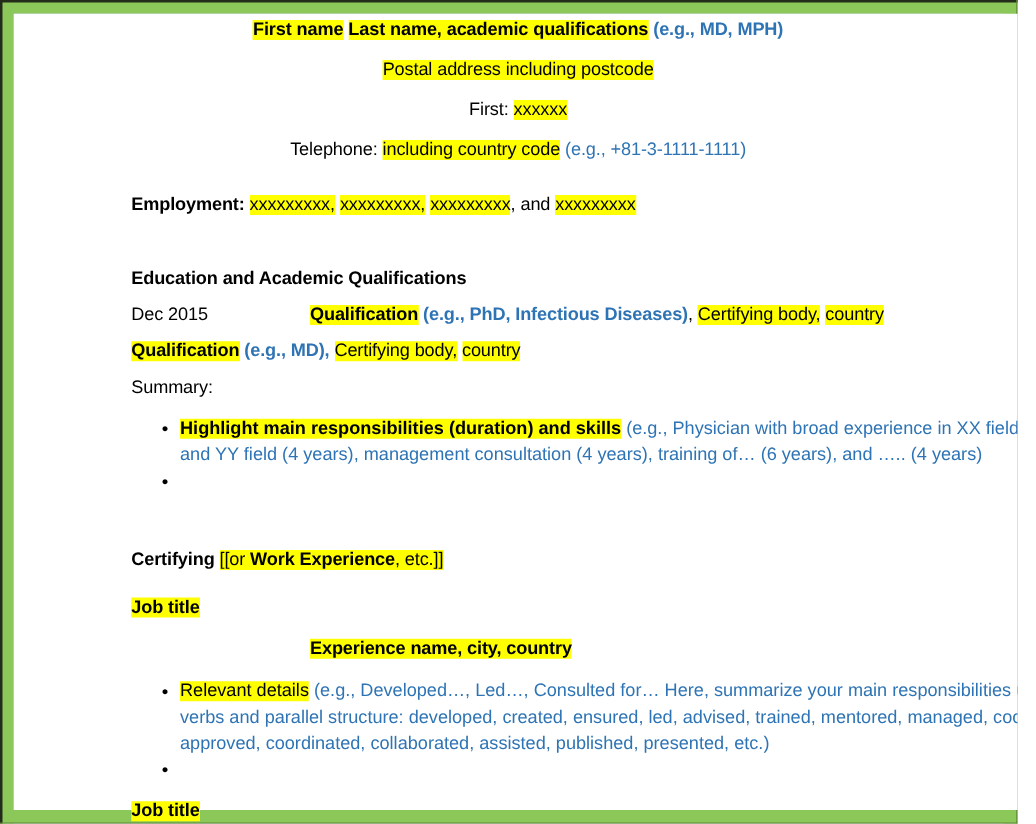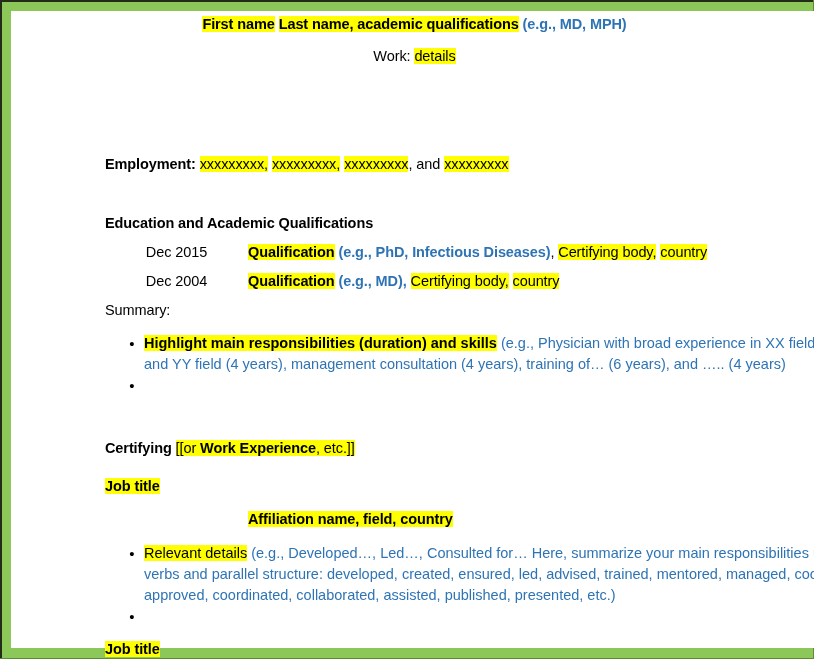--- a/index.html
+++ b/index.html
@@ -62,21 +62,21 @@
 
   
   .blk { position: absolute; left: 0; width: 807px; }
 
   .body-left { padding-left: 94px; }
 
   .tabline {
     display: flex;
     align-items: flex-start;
   }
-  .tab-date { width: 143px; flex: 0 0 143px; text-align: center; }
+  .tab-date { width: 143px; flex: 0 0 143px; }
   .tab-body { flex: 1 1 auto; }
 
   ul.bullets {
     list-style: none;
     margin: 0;
     padding: 0;
   }
   ul.bullets > li {
     position: relative;
     padding-left: 39px;
@@ -112,45 +112,50 @@
   <div class="frame-edge frame-hairline-bottom"></div>
 
   <div id="doc">
 
     <div class="blk" style="top:3px;">
 
       <p class="para center">
         <span class="hl b">First name</span><span> </span><span class="hl b">Last name, academic qualifications</span><span> </span><span class="blue b">(e.g., MD, MPH)</span>
       </p>
 
-
       <p class="para center" style="margin-top:11px;">
-        <span>Work:</span><span> </span><span class="hl">details</span>
-      </p>
-
+        <span class="hl">Postal address including postcode</span>
+      </p>
+
+      <p class="para center" style="margin-top:11px;">
+        <span>First:</span><span> </span><span class="hl">xxxxxx</span>
+      </p>
+
+      <p class="para center" style="margin-top:11px;">
+        <span>Telephone:</span><span> </span><span class="hl">including country code</span><span> </span><span class="blue">(e.g., +81-3-1111-1111)</span>
+      </p>
 
     </div>
 
     <div class="blk body-left" style="top:143px;">
       <p class="para">
         <span class="b">Employment:</span><span> </span><span class="hl">xxxxxxxxx,</span><span> </span><span class="hl">xxxxxxxxx,</span><span> </span><span class="hl">xxxxxxxxx</span><span>, and </span><span class="hl">xxxxxxxxx</span>
       </p>
     </div>
 
     <div class="blk body-left" style="top:202px;">
 
       <p class="para b">Education and Academic Qualifications</p>
 
       <div class="para tabline" style="margin-top:8px;">
         <span class="tab-date">Dec 2015</span>
         <span class="tab-body"><span class="hl b">Qualification</span><span> </span><span class="blue b">(e.g., PhD, Infectious Diseases)</span><span>,</span><span> </span><span class="hl">Certifying body,</span><span> </span><span class="hl">country</span></span>
       </div>
 
       <div class="para tabline" style="margin-top:8px;">
-        <span class="tab-date">Dec 2004</span>
         <span class="tab-body"><span class="hl b">Qualification</span><span> </span><span class="blue b">(e.g., MD),</span><span> </span><span class="hl">Certifying body,</span><span> </span><span class="hl">country</span></span>
       </div>
 
       <p class="para" style="margin-top:8px;">Summary:</p>
 
       <ul class="bullets" style="margin-top:12px;">
         <li>
           <span class="dot">•</span>
           <span class="hl b">Highlight main responsibilities (duration) and skills</span><span class="blue"> (e.g., Physician with broad experience in XX field (10 years) and YY field (4 years), management consultation (4 years), training of… (6 years), and ….. (4 years)</span>
         </li>
@@ -167,21 +172,21 @@
       <p class="para">
         <span class="b">Certifying</span><span> </span><span class="hl"><span>[[or </span><span class="b">Work Experience</span><span>, etc.]]</span></span>
       </p>
 
       <div class="para tabline" style="margin-top:17px;">
         <span class="tab-body"><span class="hl b">Job title</span></span>
       </div>
 
       <div class="para tabline" style="margin-top:12px;">
         <span class="tab-date"></span>
-        <span class="tab-body"><span class="hl b">Affiliation name, field, country</span></span>
+        <span class="tab-body"><span class="hl b">Experience name, city, country</span></span>
       </div>
 
       <ul class="bullets" style="margin-top:13px;">
         <li>
           <span class="dot">•</span>
           <span class="hl">Relevant details</span><span class="blue"> (e.g., Developed…, Led…, Consulted for… Here, summarize your main responsibilities using strong verbs and parallel structure: developed, created, ensured, led, advised, trained, mentored, managed, coordinated, approved, coordinated, collaborated, assisted, published, presented, etc.)</span>
         </li>
         <li class="empty">
           <span class="dot">•</span>
           <span class="hl"></span><span class="blue"></span>

